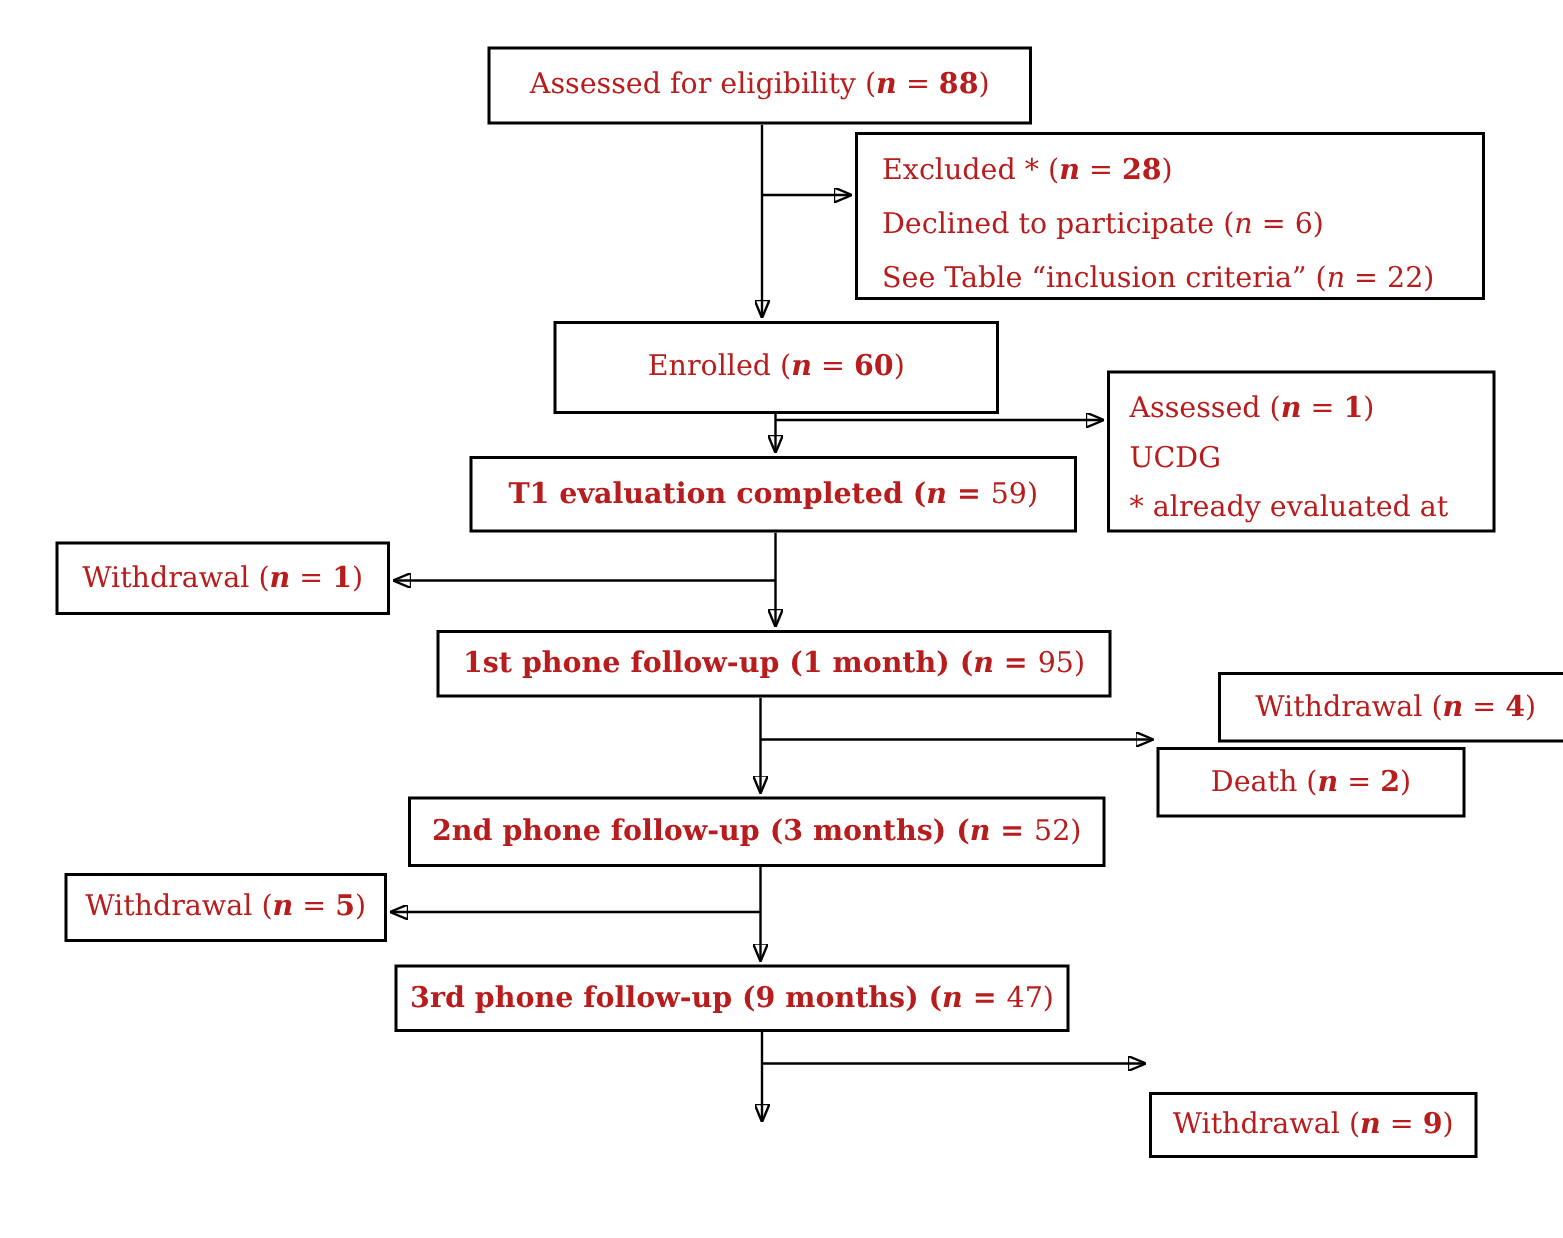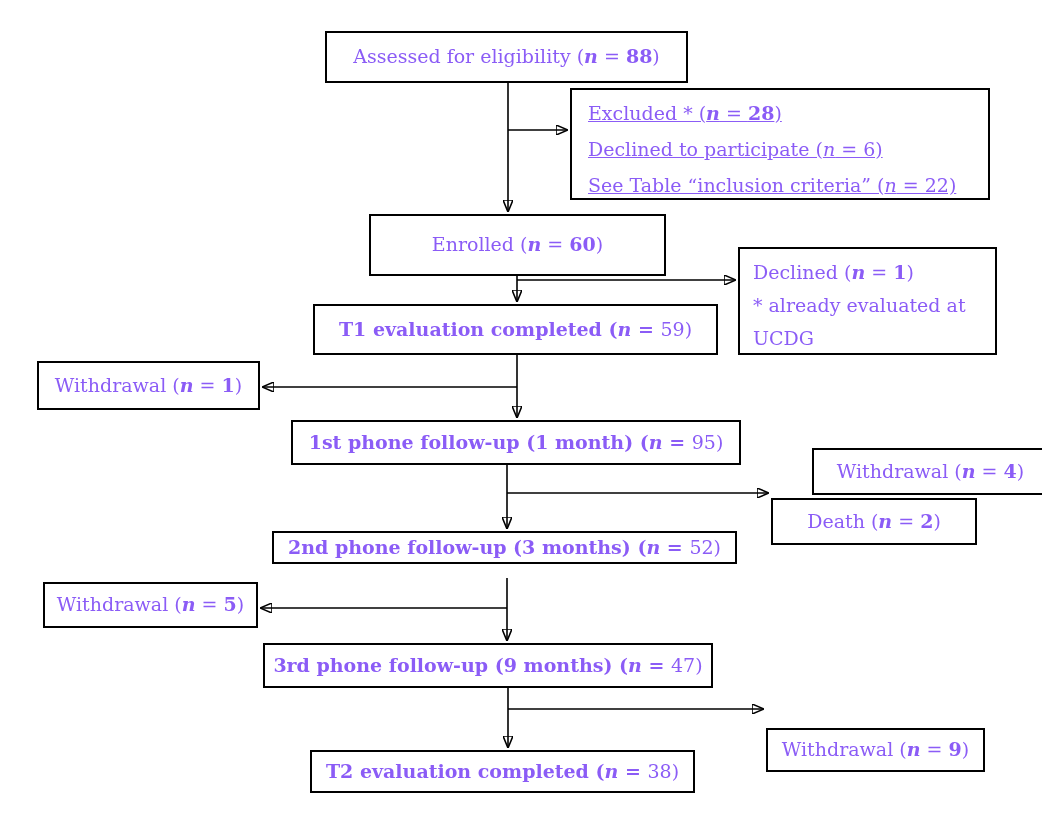--- a/index.html
+++ b/index.html
@@ -2,21 +2,21 @@
 <html><head>
 <meta charset="utf-8">
 <style>
   html,body{margin:0;padding:0;background:#ffffff;}
   .canvas{
     position:relative;
     width:1042px;
     height:825px;
     background:#ffffff;
     font-family:"DejaVu Serif","Liberation Serif",serif;
-    color:#8b5cf6;
+    color:#b91c1c;
     overflow:hidden;
   }
   .node{
     position:absolute;
     box-sizing:border-box;
     border:2px solid #000000;
     background:#ffffff;
     font-size:19px;
     line-height:1.25;
   }
@@ -28,31 +28,31 @@
   }
   .node.leftalign{
     text-align:left;
   }
   .node .line{white-space:nowrap;}
   .b{font-weight:bold;}
   .i{font-style:italic;}
 
   
   .n-assessed {left:325px; top:31px;  width:363px; height:52px;}
-  .n-excl-top {left:570px; top:88px;  width:420px; height:112px; padding:5px 6px 0 16px;text-decoration:underline;}
+  .n-excl-top {left:570px; top:88px;  width:420px; height:112px; padding:5px 6px 0 16px;}
   .n-excl-top .line{line-height:36px;}
   .n-enrolled {left:369px; top:214px; width:297px; height:62px;}
   .n-excl-t1  {left:738px; top:247px; width:259px; height:108px; padding:7px 4px 0 13px;}
   .n-excl-t1 .line{line-height:33px;}
   .n-t1       {left:313px; top:304px; width:405px; height:51px;}
   .n-w1       {left:37px;  top:361px; width:223px; height:49px;}
   .n-fu1      {left:291px; top:420px; width:450px; height:45px;}
   .n-w4       {left:812px; top:448px; width:237px; height:47px;}
   .n-d2       {left:771px; top:498px; width:206px; height:47px;}
-  .n-fu2      {left:272px; top:531px; width:465px; height:33px;}
+  .n-fu2      {left:272px; top:531px; width:465px; height:47px;}
   .n-w5       {left:43px;  top:582px; width:215px; height:46px;}
   .n-fu3      {left:263px; top:643px; width:450px; height:45px;}
   .n-w9       {left:766px; top:683px; width:219px; height:44px;margin-top:45px;}
   .n-t2       {left:310px; top:750px; width:385px; height:43px;}
 
   .arrows{
     position:absolute;
     left:0; top:0;
     width:1042px;
     height:825px;
@@ -103,23 +103,23 @@
       <div class="line"><span>Excluded * (</span><span class="b i">n</span><span> = </span><span class="b">28</span><span>)</span></div>
       <div class="line"><span>Declined to participate (</span><span class="i">n</span><span> = 6)</span></div>
       <div class="line"><span>See Table “inclusion criteria” (</span><span class="i">n</span><span> = 22)</span></div>
     </div>
 
   <div class="node center n-enrolled">
       <div class="line"><span>Enrolled (</span><span class="b i">n</span><span> = </span><span class="b">60</span><span>)</span></div>
     </div>
 
   <div class="node leftalign n-excl-t1">
-      <div class="line"><span>Declined (</span><span class="b i">n</span><span> = </span><span class="b">1</span><span>)</span></div>
+      <div class="line"><span>Assessed (</span><span class="b i">n</span><span> = </span><span class="b">1</span><span>)</span></div>
+      <div class="line"><span>UCDG</span></div>
       <div class="line"><span>* already evaluated at</span></div>
-      <div class="line"><span>UCDG</span></div>
     </div>
 
   <div class="node center n-t1">
       <div class="line"><span class="b">T1 evaluation completed (</span><span class="b i">n</span><span class="b"> = </span><span>59)</span></div>
     </div>
 
   <div class="node center n-w1">
       <div class="line"><span>Withdrawal (</span><span class="b i">n</span><span> = </span><span class="b">1</span><span>)</span></div>
     </div>
 
@@ -144,17 +144,14 @@
     </div>
 
   <div class="node center n-fu3">
       <div class="line"><span class="b">3rd phone follow-up (9 months) (</span><span class="b i">n</span><span class="b"> = </span><span>47)</span></div>
     </div>
 
   <div class="node center n-w9">
       <div class="line"><span>Withdrawal (</span><span class="b i">n</span><span> = </span><span class="b">9</span><span>)</span></div>
     </div>
 
-  <div class="node center n-t2">
-      <div class="line"><span class="b">T2 evaluation completed (</span><span class="b i">n</span><span class="b"> = </span><span>38)</span></div>
-    </div>
 
 </div>
 
 </body></html>

